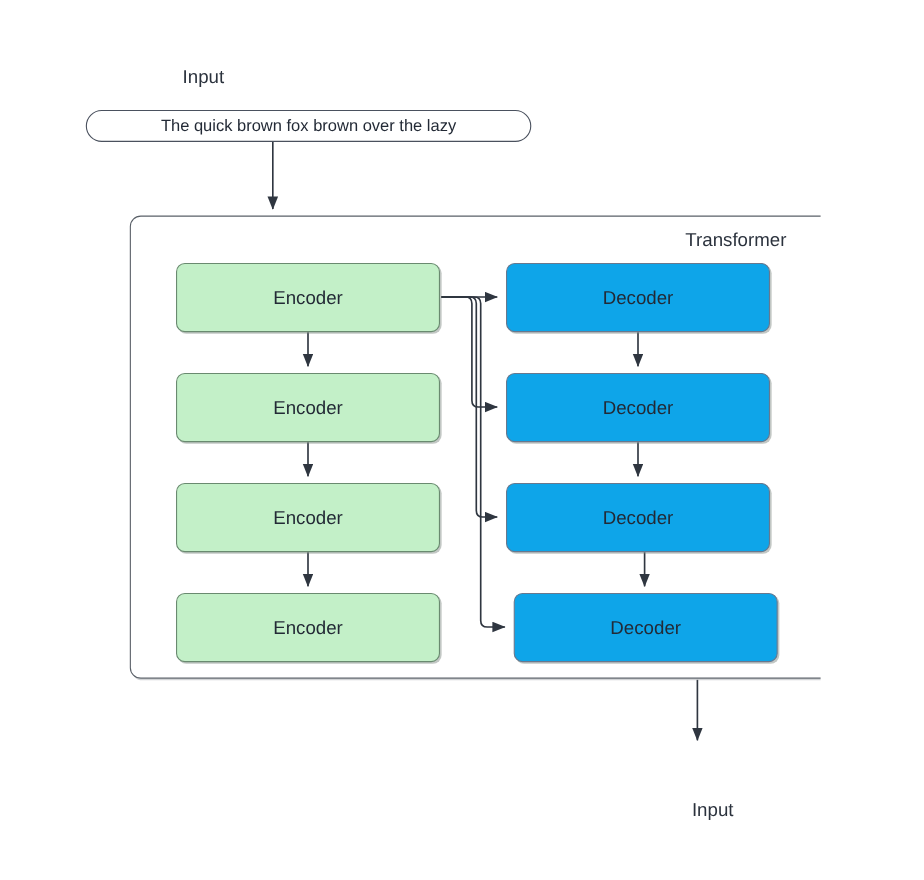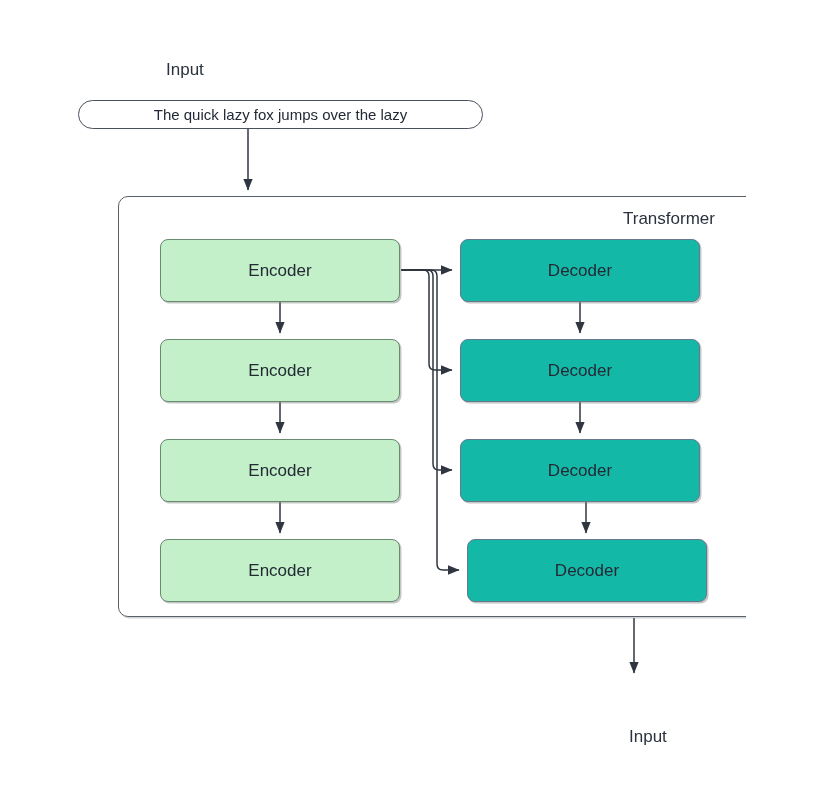--- a/index.html
+++ b/index.html
@@ -44,21 +44,21 @@
   .block {
     border-radius: 8px;
     border: 1.3px solid #5e6b66;
     box-shadow: 1.5px 1.5px 0 rgba(120,130,125,0.45);
   }
   .enc {
     background: #c3f0c8;
     border-color: #6a8a70;
   }
   .dec {
-    background: #14b8a6;
+    background: #0ea5e9;
     border-color: #68788e;
   }
   .container-box {
     position: absolute;
     box-sizing: border-box;
     border: 1.4px solid #5a6068;
     border-radius: 10px;
     background: transparent;
     box-shadow: 1.5px 1.5px 0 rgba(140,145,150,0.4);
   }
@@ -103,21 +103,21 @@
 
     <path d="M401,270 L427,270 Q433,270 433,276 L433,464 Q433,470 439,470 L452,470" stroke="#2f3640" stroke-width="1.5" fill="none" marker-end="url(#arrowhead)"></path>
 
     <path d="M401,270 L431,270 Q437,270 437,276 L437,564 Q437,570 443,570 L459,570" stroke="#2f3640" stroke-width="1.5" fill="none" marker-end="url(#arrowhead)"></path>
 
     <path d="M634,618 L634,673" stroke="#2f3640" stroke-width="1.5" fill="none" marker-end="url(#arrowhead)"></path>
   </svg>
 
   <div class="caption" style="left:166px; top:60px;">Input</div>
 
-  <div class="node pill" style="left:78px; top:100px; width:405px; height:29px;">The quick lazy fox jumps over the lazy</div>
+  <div class="node pill" style="left:78px; top:100px; width:405px; height:29px;">The quick brown fox brown over the lazy</div>
 
   <div class="container-box" style="left:118px; top:196px; width:642px; height:421px;"></div>
 
   <div class="label-inner" style="left:623px; top:209px;">Transformer</div>
 
   <div class="node block enc" style="left:160px; top:239px; width:240px; height:63px;">Encoder</div>
   <div class="node block enc" style="left:160px; top:339px; width:240px; height:63px;">Encoder</div>
   <div class="node block enc" style="left:160px; top:439px; width:240px; height:63px;">Encoder</div>
   <div class="node block enc" style="left:160px; top:539px; width:240px; height:63px;">Encoder</div>
 

